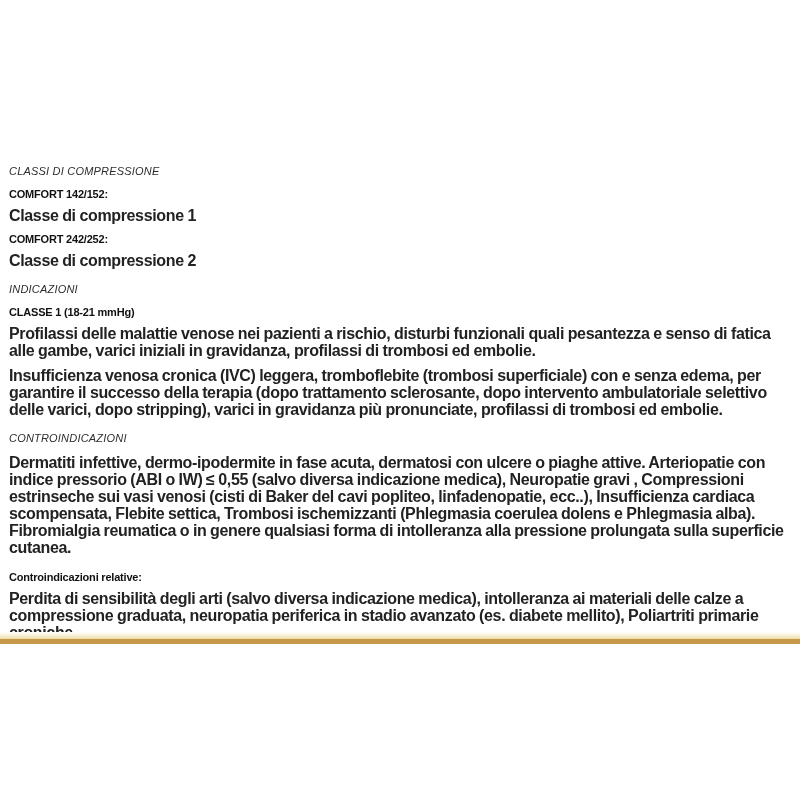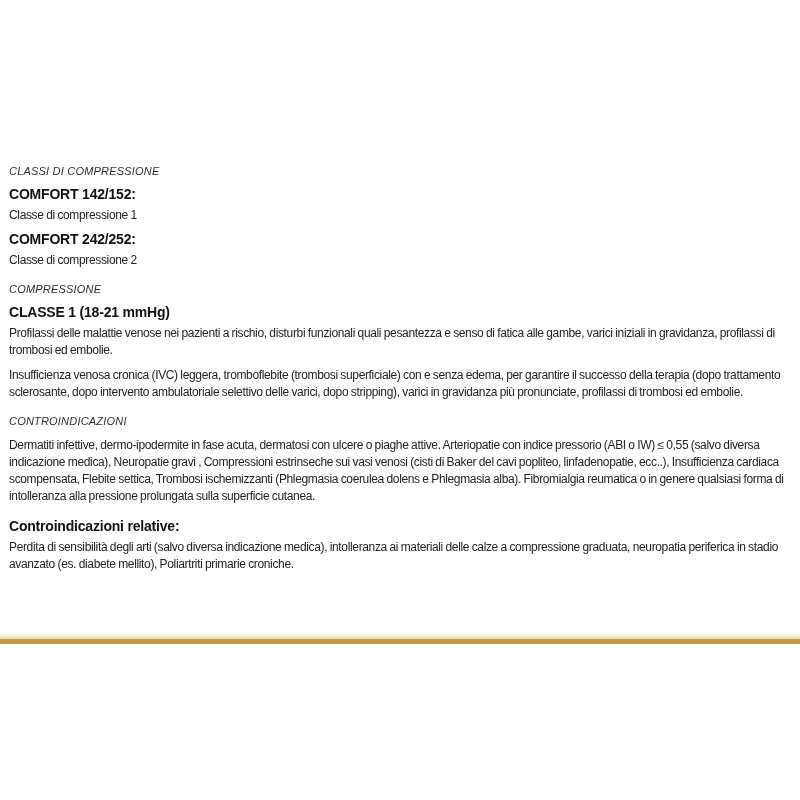--- a/index.html
+++ b/index.html
@@ -20,33 +20,34 @@
     font-style: italic;
     font-size: 11px;
     line-height: 13px;
     letter-spacing: 0.2px;
     color: #2c2c2c;
     margin-bottom: 9px;
     text-transform: none;
   }
   .block-heading {
     font-weight: 700;
-    font-size: 14px;
+    font-size: 11px;
     line-height: 14px;
     letter-spacing: -0.2px;
     color: #111111;
     margin-bottom: 6px;
   }
   .block-body {
-    font-size: 12px;
+    font-size: 16px;
     line-height: 17px;
     letter-spacing: -0.35px;
     word-spacing: -0.4px;
     color: #222222;
     margin-bottom: 8px;
+    font-weight: bold;
   }
   .gap-top { margin-top: 14px; }
   .footer-accent-glow {
     position: absolute;
     left: 0; right: 0;
     top: 632px; height: 7px;
     background: linear-gradient(to bottom, #ffffff 0%, #f6eccb 60%, #ecdca8 100%);
   }
   .footer-accent-bar {
     position: absolute;
@@ -64,21 +65,21 @@
 
     <div class="section">
       <div class="eyebrow">CLASSI DI COMPRESSIONE</div>
       <div class="block-heading">COMFORT 142/152:</div>
       <div class="block-body">Classe di compressione 1</div>
       <div class="block-heading">COMFORT 242/252:</div>
       <div class="block-body">Classe di compressione 2</div>
     </div>
 
     <div class="section">
-      <div class="eyebrow">COMPRESSIONE</div>
+      <div class="eyebrow">INDICAZIONI</div>
       <div class="block-heading">CLASSE 1 (18-21 mmHg)</div>
       <div class="block-body">Profilassi delle malattie venose nei pazienti a rischio, disturbi funzionali quali pesantezza e senso di fatica alle gambe, varici iniziali in gravidanza, profilassi di trombosi ed embolie.</div>
       <div class="block-body">Insufficienza venosa cronica (IVC) leggera, tromboflebite (trombosi superficiale) con e senza edema, per garantire il successo della terapia (dopo trattamento sclerosante, dopo intervento ambulatoriale selettivo delle varici, dopo stripping), varici in gravidanza più pronunciate, profilassi di trombosi ed embolie.</div>
     </div>
 
     <div class="section">
       <div class="eyebrow">CONTROINDICAZIONI</div>
       <div class="block-body">Dermatiti infettive, dermo-ipodermite in fase acuta, dermatosi con ulcere o piaghe attive. Arteriopatie con indice pressorio (ABI o IW) ≤ 0,55 (salvo diversa indicazione medica), Neuropatie gravi , Compressioni estrinseche sui vasi venosi (cisti di Baker del cavi popliteo, linfadenopatie, ecc..), Insufficienza cardiaca scompensata, Flebite settica, Trombosi ischemizzanti (Phlegmasia coerulea dolens e Phlegmasia alba). Fibromialgia reumatica o in genere qualsiasi forma di intolleranza alla pressione prolungata sulla superficie cutanea.</div>
       <div class="block-heading gap-top">Controindicazioni relative:</div>
       <div class="block-body">Perdita di sensibilità degli arti (salvo diversa indicazione medica), intolleranza ai materiali delle calze a compressione graduata, neuropatia periferica in stadio avanzato (es. diabete mellito), Poliartriti primarie croniche.</div>

